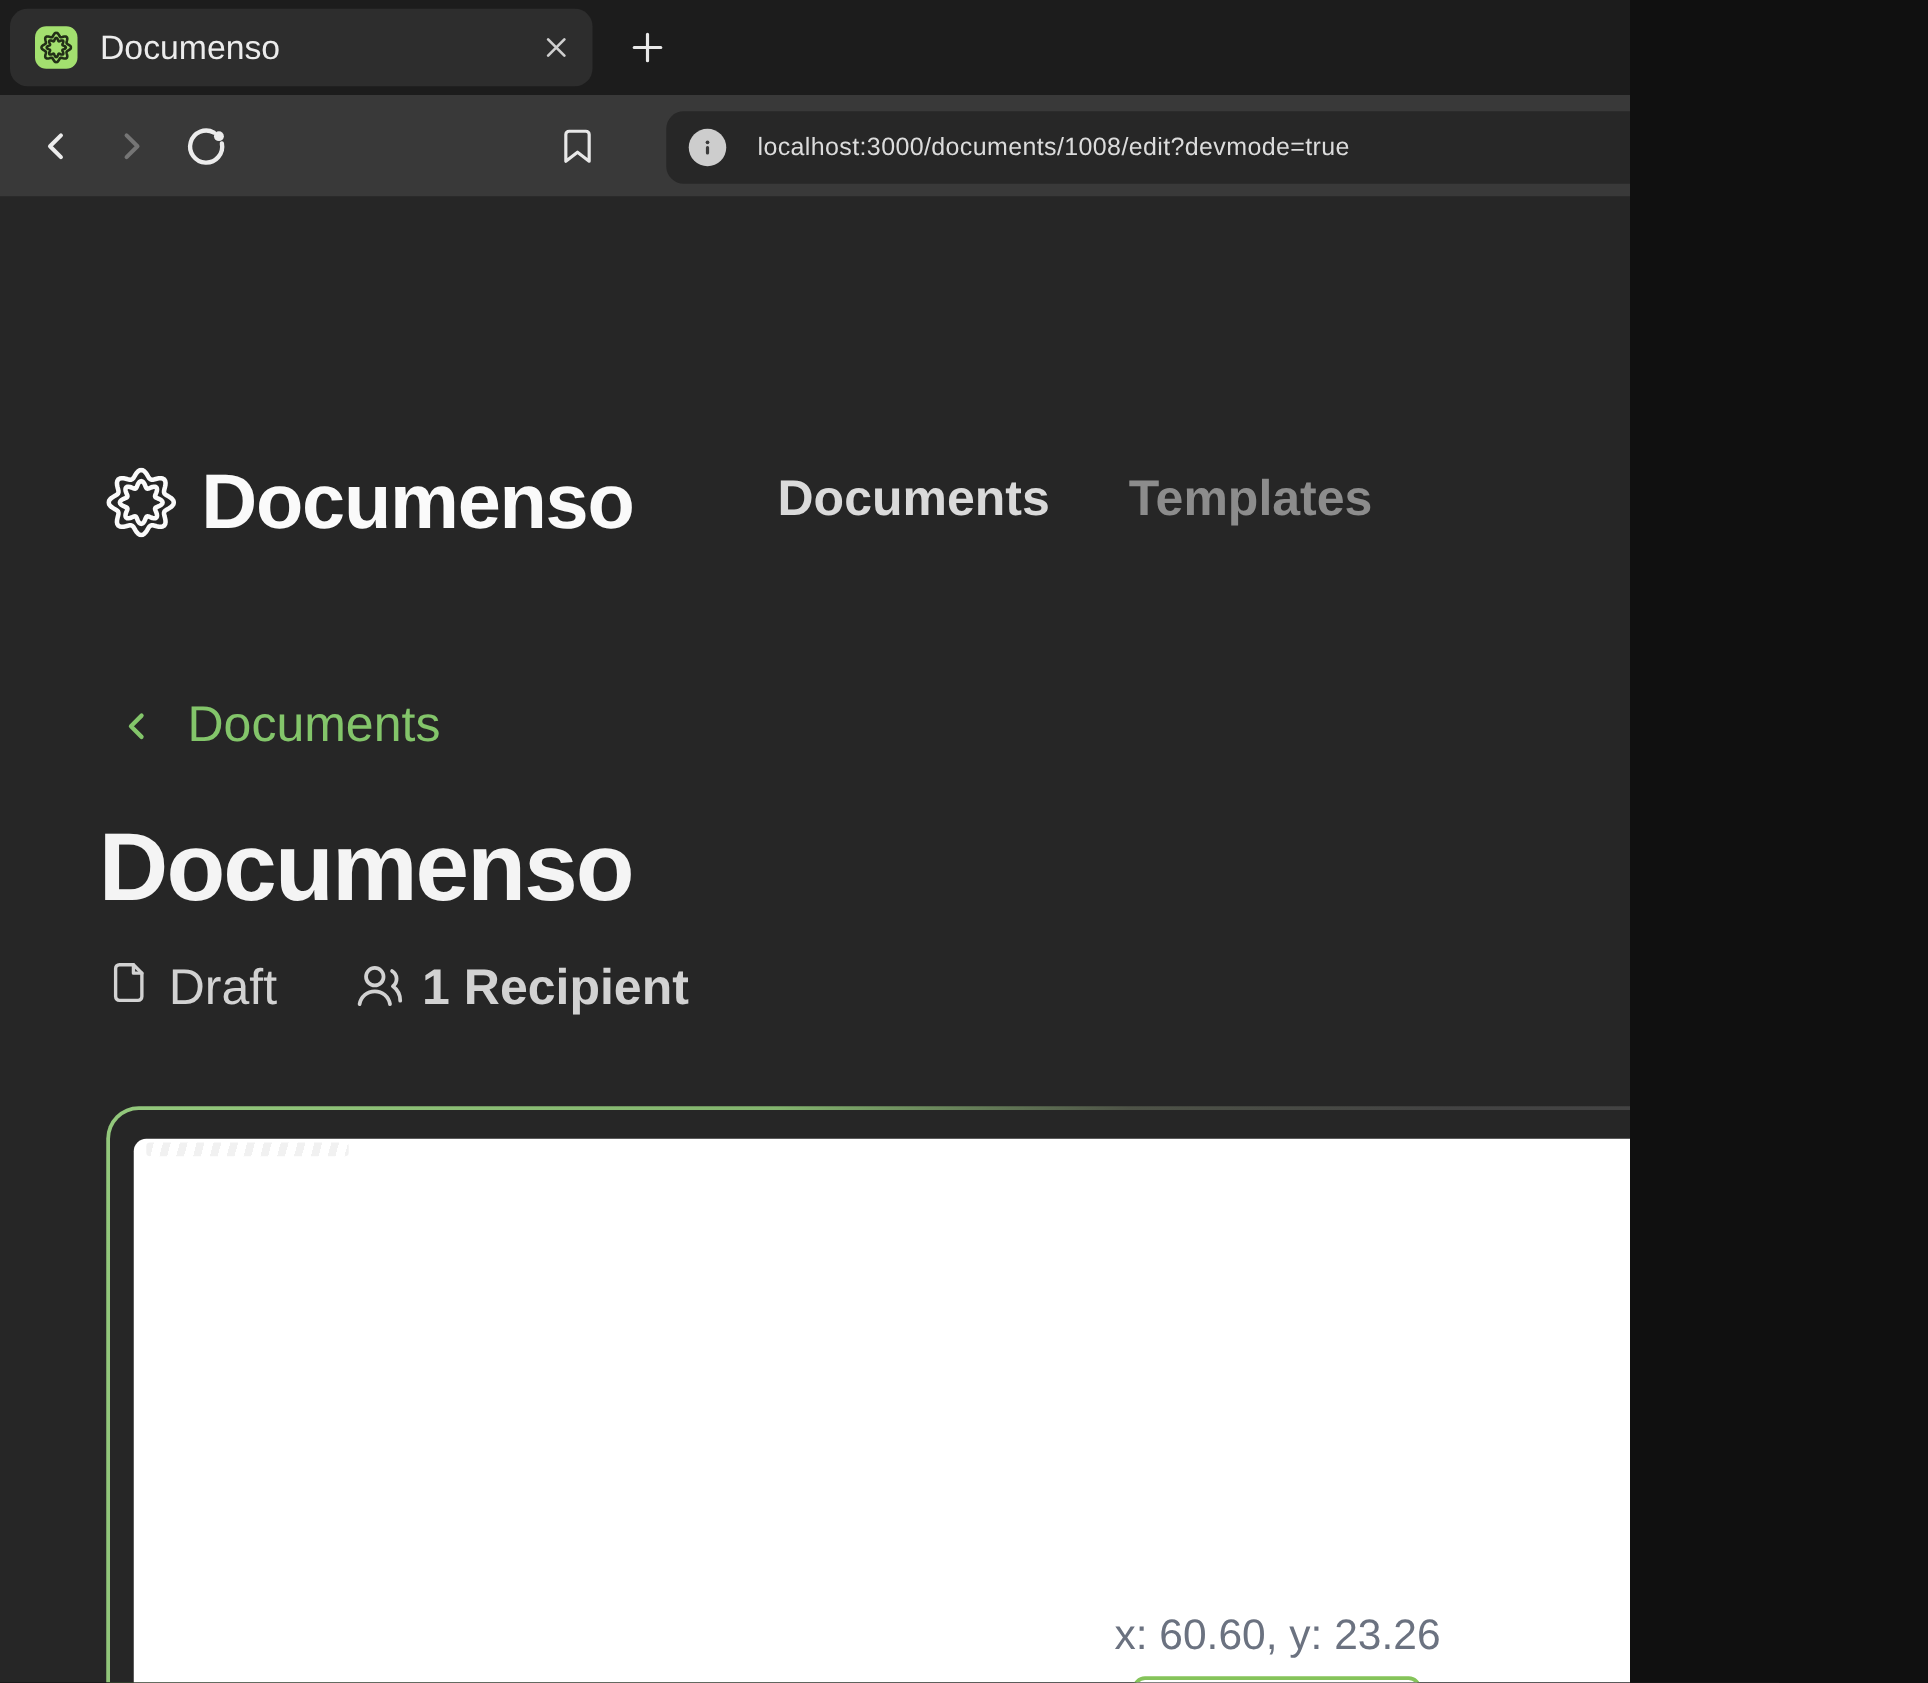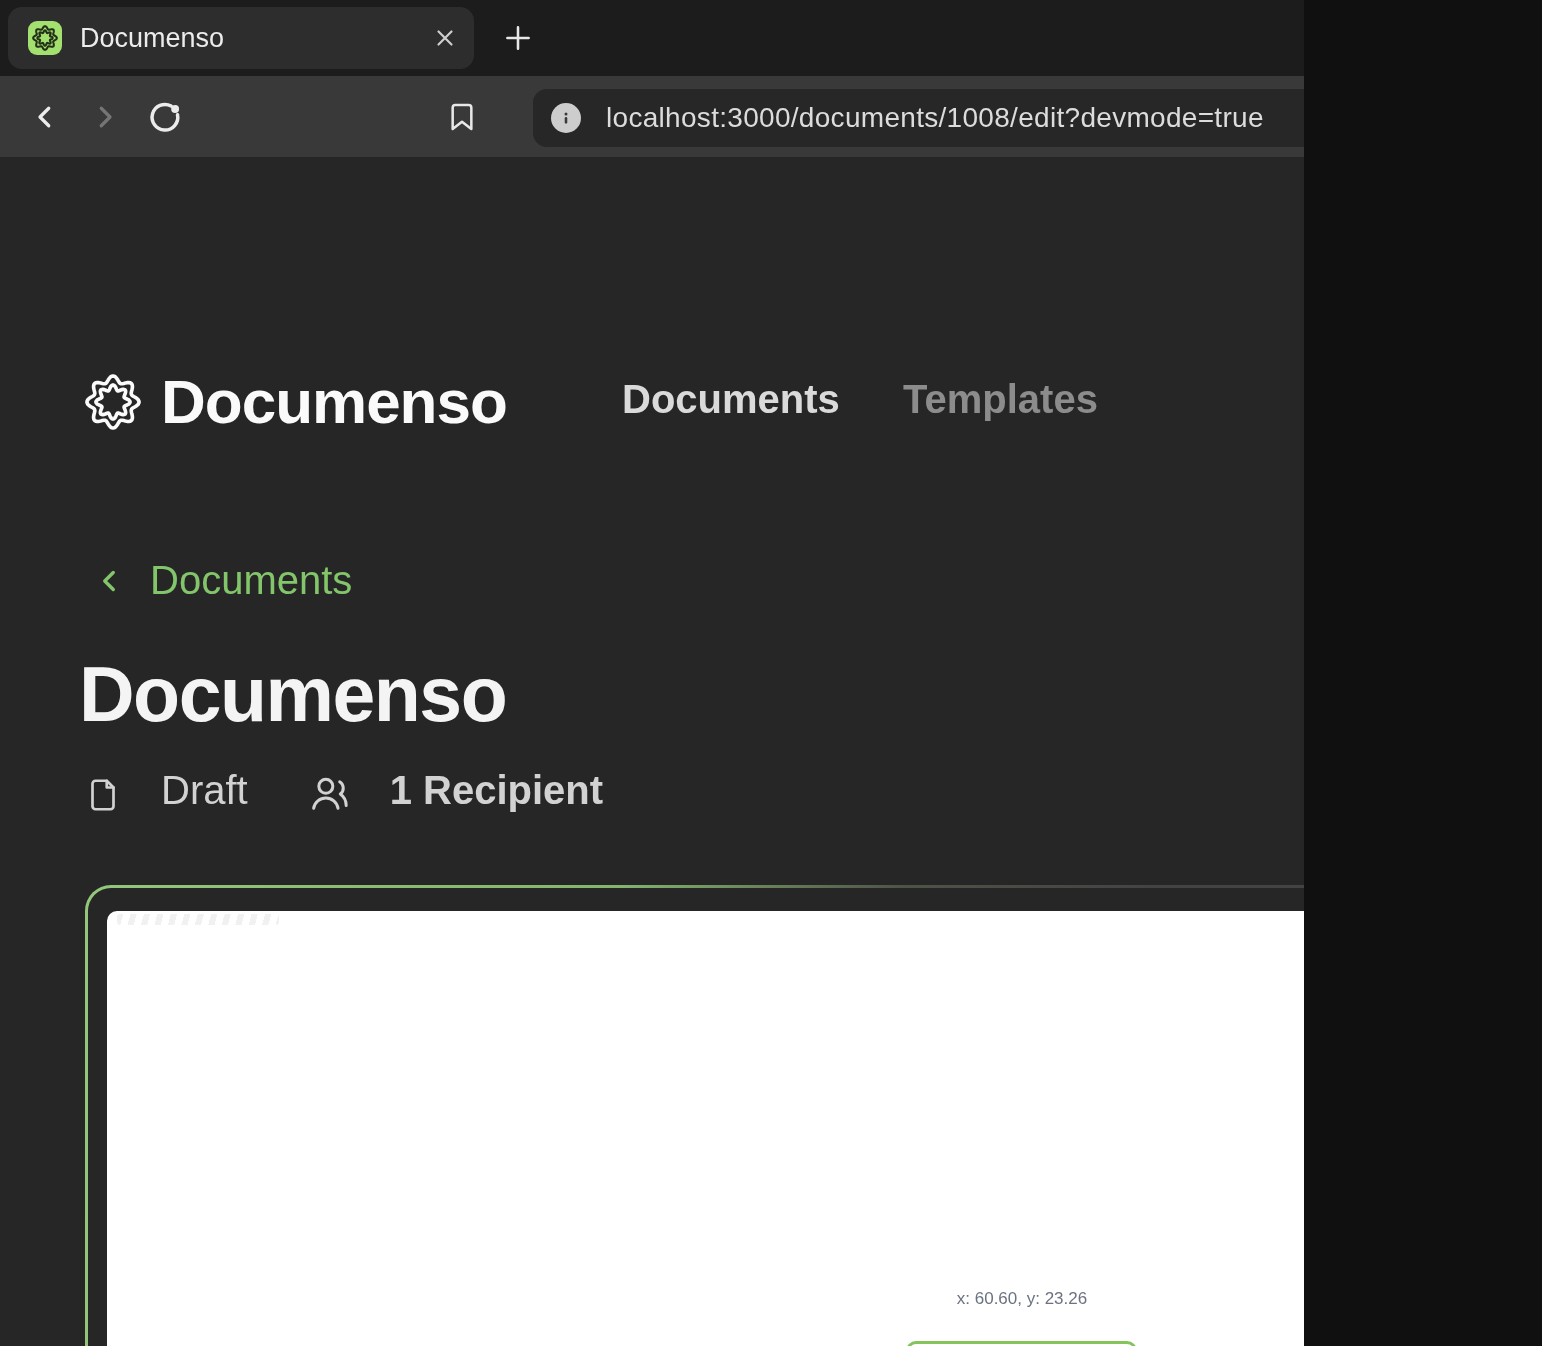--- a/index.html
+++ b/index.html
@@ -35,21 +35,21 @@
   .btn-reload{margin-left:26px;}
   .btn-bookmark{margin-left:262px;}
   .url-bar{
     position:absolute;left:533px;top:13px;height:58px;width:1030px;
     background:#272727;border-radius:14px;display:flex;align-items:center;
   }
   .info-btn{
     width:30px;height:30px;border-radius:50%;background:#cdcdcd;margin-left:18px;
     display:flex;align-items:center;justify-content:center;flex:0 0 auto;
   }
-  .url-text{margin-left:25px;font-size:28px;color:#dcdcdc;letter-spacing:.3px;white-space:nowrap;}
+  .url-text{margin-left:25px;font-size:20px;color:#dcdcdc;letter-spacing:.3px;white-space:nowrap;}
 
   
   .app{position:absolute;left:0;top:158px;width:100%;height:1188px;background:#262626;}
   .brand{position:absolute;left:85px;top:208px;display:flex;align-items:center;}
   .brand-text{margin-left:20px;font-size:62px;font-weight:700;color:#fafafa;letter-spacing:-1px;}
   .nav-link{position:absolute;top:219px;font-size:40px;font-weight:600;cursor:pointer;white-space:nowrap;}
   .nav-documents{left:622px;color:#dadada;}
   .nav-templates{left:903px;color:#8c8c8c;}
   .search-box{
     position:absolute;left:1365px;top:183px;width:420px;height:104px;box-sizing:border-box;
@@ -59,21 +59,21 @@
   .search-label{margin-left:22px;font-size:40px;font-weight:500;color:#ececec;white-space:nowrap;}
 
   
   .breadcrumb{
     position:absolute;left:92px;top:400px;display:flex;align-items:center;gap:24px;
     color:var(--accent-green,#83c56a);cursor:pointer;
   }
   .breadcrumb-label{font-size:40px;font-weight:500;}
   .page-title{position:absolute;left:79px;top:492px;font-size:77px;font-weight:700;color:#f4f4f4;letter-spacing:-1.5px;}
   .meta-row{position:absolute;left:85px;top:610px;display:flex;align-items:center;color:#d2d2d2;}
-  .meta-item{display:flex;align-items:flex-end;gap:40px;}
+  .meta-item{display:flex;align-items:flex-start;gap:14px;}
   .meta-item + .meta-item{margin-left:62px;font-weight:bold;}
   .meta-text{font-size:40px;}
 
   
   .doc-card{
     position:absolute;left:85px;top:727px;width:1371px;height:660px;box-sizing:border-box;
     border-radius:26px;padding:3px;
     background:linear-gradient(100deg,var(--card-border-green,#93c87c) 0%,#83b56e 36%,#4e5347 55%,#434343 72%);
   }
   .doc-card-inner{position:relative;width:100%;height:100%;border-radius:23px;background:#262626;}
@@ -81,21 +81,21 @@
     position:absolute;left:19px;top:23px;width:1326px;height:640px;
     background:#ffffff;border-radius:10px 10px 0 0;
   }
   .page-faint{
     position:absolute;left:10px;top:3px;width:162px;height:11px;border-radius:3px;opacity:.35;
     background:repeating-linear-gradient(105deg,#d8d8d8 0 6px,transparent 6px 13px);
     filter:blur(.5px);
   }
   .coord-label{
     position:absolute;left:915px;top:378px;transform:translateX(-50%);
-    font-size:17px;font-weight:500;color:#6b7280;white-space:nowrap;
+    font-size:34px;font-weight:500;color:#6b7280;white-space:nowrap;
   }
   .signature-field{
     position:absolute;left:799px;top:430px;width:231px;height:81px;box-sizing:border-box;
     background:#ffffff;border:3.5px solid var(--field-green,#85c45a);border-radius:10px;
     display:flex;align-items:center;justify-content:center;cursor:pointer;
   }
 
   
   .side-card{
     position:absolute;left:1537px;top:731px;width:90px;height:625px;box-sizing:border-box;

